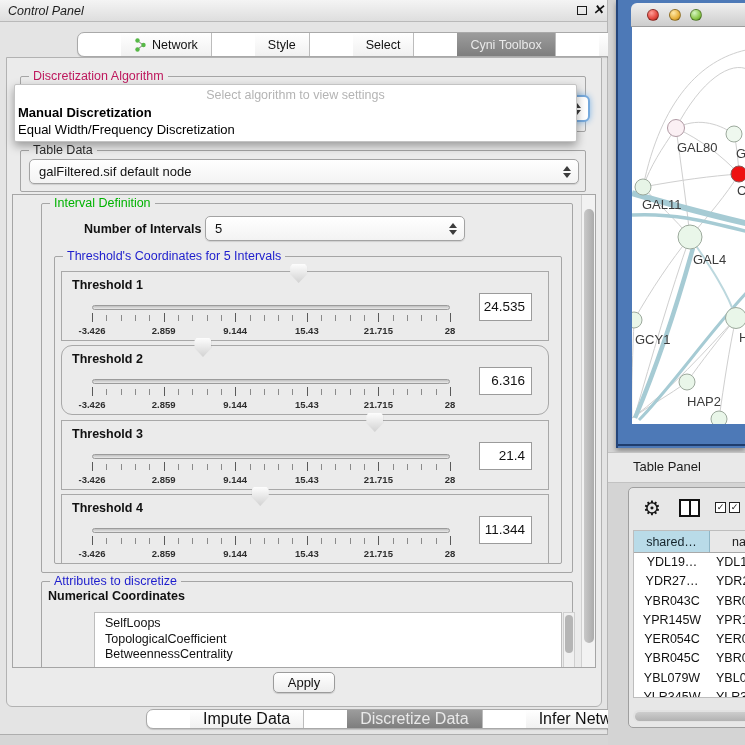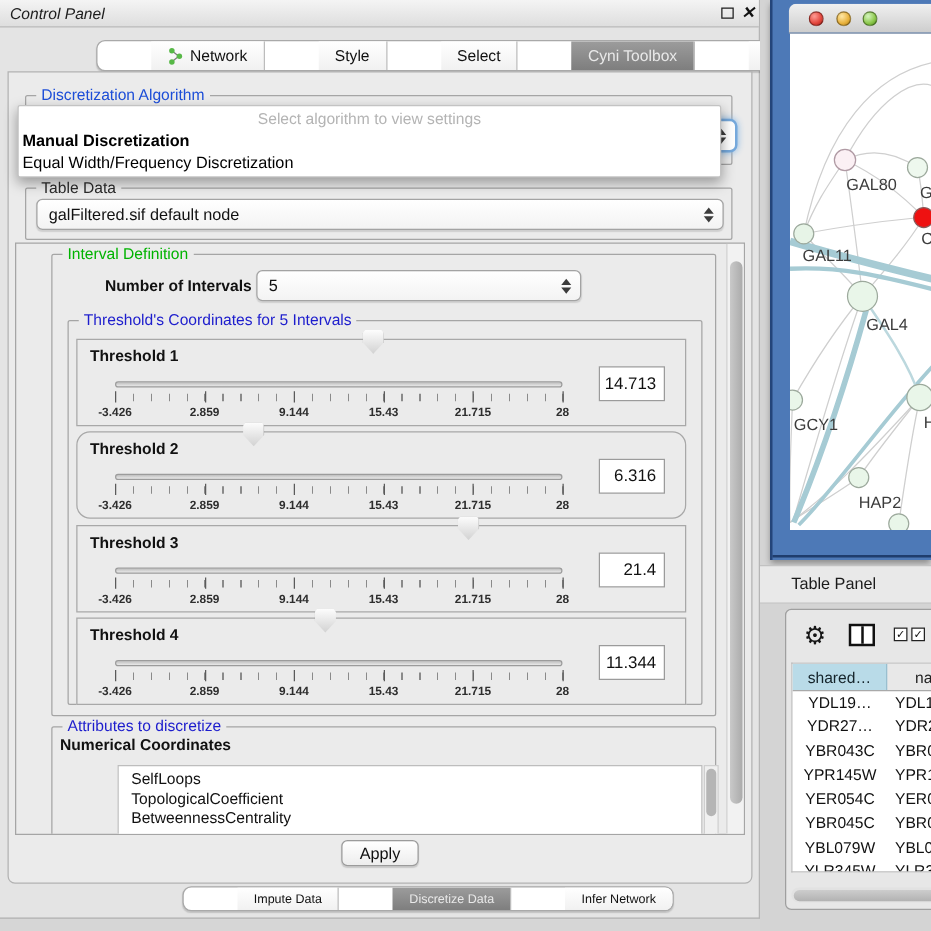--- a/index.html
+++ b/index.html
@@ -20,31 +20,31 @@
   .segstrip { display:inline-flex; align-items:stretch; border:1px solid #a9a9a9;
     border-radius:7px; overflow:hidden; background:#fff;
     box-shadow:0 1px 1px rgba(0,0,0,.15); }
   .seg { display:flex; align-items:center; gap:5px; padding:0 13px; font-size:12.5px;
     color:#111; background:linear-gradient(#ffffff,#f1f1f1); border-right:1px solid #bcbcbc;
     white-space:nowrap; cursor:default;margin-left:43px; }
   .seg:last-child { border-right:none; }
   .seg.sel { background:linear-gradient(#9c9c9c,#7e7e7e); color:#e9e9e9; }
   #top-tabs { left:77px; top:32px; height:25px; }
   #bottom-tabs { left:146px; top:709px; height:20px; }
-  #bottom-tabs .seg { font-size:10px; }
+  #bottom-tabs .seg { font-size:16px; }
 
   
   #content-panel { left:6px; top:57px; width:596px; height:650px; background:#ebebeb;
     border:1px solid #b2b2b2; border-radius:0 0 6px 6px; }
 
   
   .group { position:absolute; border:1px solid #a5a5a5; border-radius:2px; }
   .group-title { position:absolute; top:-8px; left:8px; padding:0 4px; background:#ebebeb;
     font-size:12.5px; }
-  .t-gray  { color:#1d4ed8; }
+  .t-gray  { color:#be185d; }
   .t-dark  { color:#2b2b2b; }
   .t-green { color:#00b300; }
   .t-blue  { color:#1d1dcd; }
 
   
   .combo { position:absolute; background:linear-gradient(#ffffff,#f3f3f3);
     border:1px solid #a3a3a3; border-radius:5px; font-size:13px; color:#111;
     display:flex; align-items:center; padding-left:9px;
     box-shadow:0 1px 1px rgba(0,0,0,.12); }
   .stepper { position:absolute; right:7px; top:50%; transform:translateY(-50%);
@@ -249,21 +249,21 @@
             <span class="majtick" style="left: 101.6px;"></span>
             <span class="ticklabel" style="left: 101.6px;">2.859</span>
             <span class="majtick" style="left: 173.2px;"></span>
             <span class="ticklabel" style="left: 173.2px;">9.144</span>
             <span class="majtick" style="left: 244.8px;"></span>
             <span class="ticklabel" style="left: 244.8px;">15.43</span>
             <span class="majtick" style="left: 316.4px;"></span>
             <span class="ticklabel" style="left: 316.4px;">21.715</span>
             <span class="majtick" style="left: 388px;"></span>
             <span class="ticklabel" style="left: 388px;">28</span>
-            <div class="value-box">14.713</div>
+            <div class="value-box">24.535</div>
           </div>
         <div class="thr-box" style="top:88px; left:6px;border-radius:11px;">
             <span class="thr-label">Threshold 2</span>
             <div class="track"></div>
             <div class="thumb" style="left: 132.479px;"></div>
             <div class="ruler"></div>
             <span class="majtick" style="left: 30px;"></span>
             <span class="ticklabel" style="left: 30px;">-3.426</span>
             <span class="majtick" style="left: 101.6px;"></span>
             <span class="ticklabel" style="left: 101.6px;">2.859</span>

